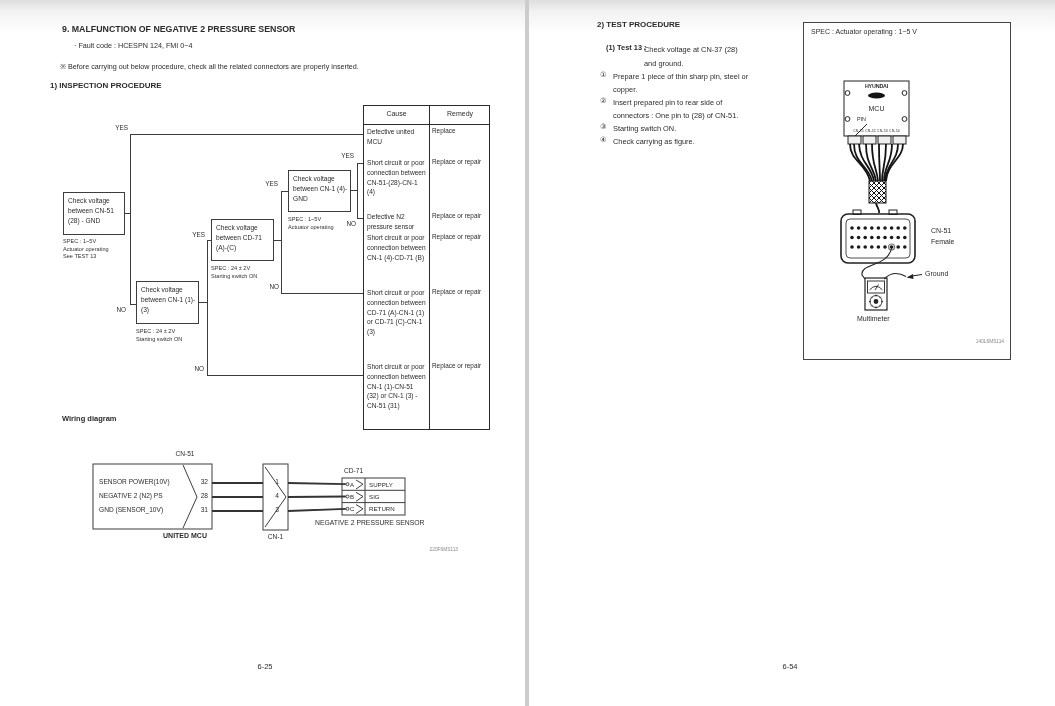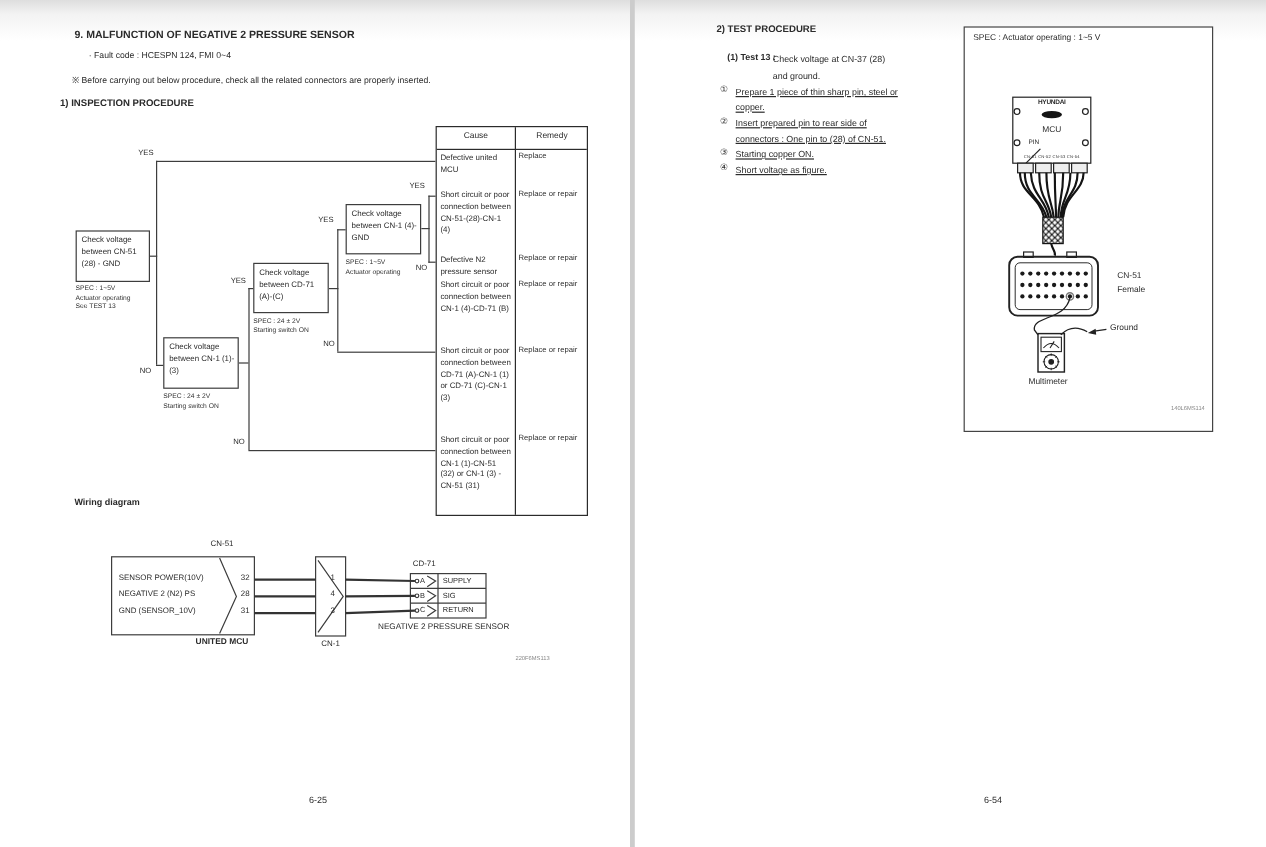--- a/index.html
+++ b/index.html
@@ -27,21 +27,21 @@
   .trow{position:absolute;left:0;width:127px;}
   .tcause{position:absolute;left:3px;top:0;width:60px;font-size:6.6px;line-height:9.8px;}
   .tremedy{position:absolute;left:68px;top:0;font-size:6.4px;white-space:nowrap;}
   
   .wiring{position:absolute;left:60px;top:410px;width:440px;height:152px;}
   .wiring svg,.rfig svg{position:absolute;left:0;top:0;}
   .wt{position:absolute;font-size:6.6px;line-height:8.5px;}
   .rfig{position:absolute;left:803px;top:22px;width:208px;height:338px;border:1px solid #444;background:#fff;}
   .tiny{font-size:4.8px;color:#888;}
   .stepnum{display:inline-block;width:13px;font-size:7.4px;vertical-align:top;}
-  .steptext{display:inline-block;font-size:7.4px;line-height:13px;white-space:pre-line;vertical-align:top;max-width:185px;text-decoration:underline;}
+  .steptext{display:inline-block;font-size:7.4px;line-height:13px;white-space:pre-line;vertical-align:top;max-width:185px;}
 </style>
 </head>
 <body>
 
 <div class="screen">
   <div class="top-fade"></div>
   <div class="page-divider"></div>
 
   <div>
     <div class="abs b" style="left:62px;top:24px;font-size:8.8px;">9. MALFUNCTION OF NEGATIVE 2 PRESSURE SENSOR</div>
@@ -184,24 +184,24 @@
 
     <div class="abs" style="left:600px;top:70px;">
       <span class="stepnum">①</span><span class="steptext">Prepare 1 piece of thin sharp pin, steel or
 copper.</span>
     </div>
     <div class="abs" style="left:600px;top:96px;">
       <span class="stepnum">②</span><span class="steptext">Insert prepared pin to rear side of
 connectors : One pin to (28) of CN-51.</span>
     </div>
     <div class="abs" style="left:600px;top:122px;">
-      <span class="stepnum">③</span><span class="steptext">Starting copper ON.</span>
+      <span class="stepnum">③</span><span class="steptext">Starting switch ON.</span>
     </div>
     <div class="abs" style="left:600px;top:135px;">
-      <span class="stepnum">④</span><span class="steptext">Short voltage as figure.</span>
+      <span class="stepnum">④</span><span class="steptext">Check carrying as figure.</span>
     </div>
 
     <div class="rfig">
       <svg width="206" height="336" viewBox="0 0 206 336">
         <defs>
           <pattern id="braidp" width="5" height="5" patternUnits="userSpaceOnUse">
             <path d="M0,5 L5,0 M0,0 L5,5" stroke="#141414" stroke-width="1" fill="none"></path>
           </pattern>
         </defs>
 
@@ -298,15 +298,15 @@
       <div class="abs" style="left:40px;top:82px;width:65px;text-align:center;font-size:7px;">MCU</div>
       <div class="abs" style="left:53px;top:93px;font-size:5.4px;">PIN</div>
       <div class="abs" style="left:40px;top:106px;width:65px;text-align:center;font-size:3.4px;letter-spacing:0.2px;">CN-51 CN-52 CN-53 CN-54</div>
       <div class="abs pre" style="left:127px;top:203px;font-size:7px;line-height:10.5px;">CN-51
 Female</div>
       <div class="abs" style="left:121px;top:247px;font-size:7px;">Ground</div>
       <div class="abs" style="left:53px;top:292px;font-size:7px;">Multimeter</div>
       <div class="abs tiny" style="left:135px;top:316px;width:65px;text-align:right;">140L6MS114</div>
     </div>
 
-    <div class="abs" style="left:745px;top:662px;width:90px;text-align:right;font-size:7.5px;">6-54</div>
+    <div class="abs" style="left:745px;top:662px;width:90px;text-align:center;font-size:7.5px;">6-54</div>
   </div>
 </div>
 
 </body></html>

